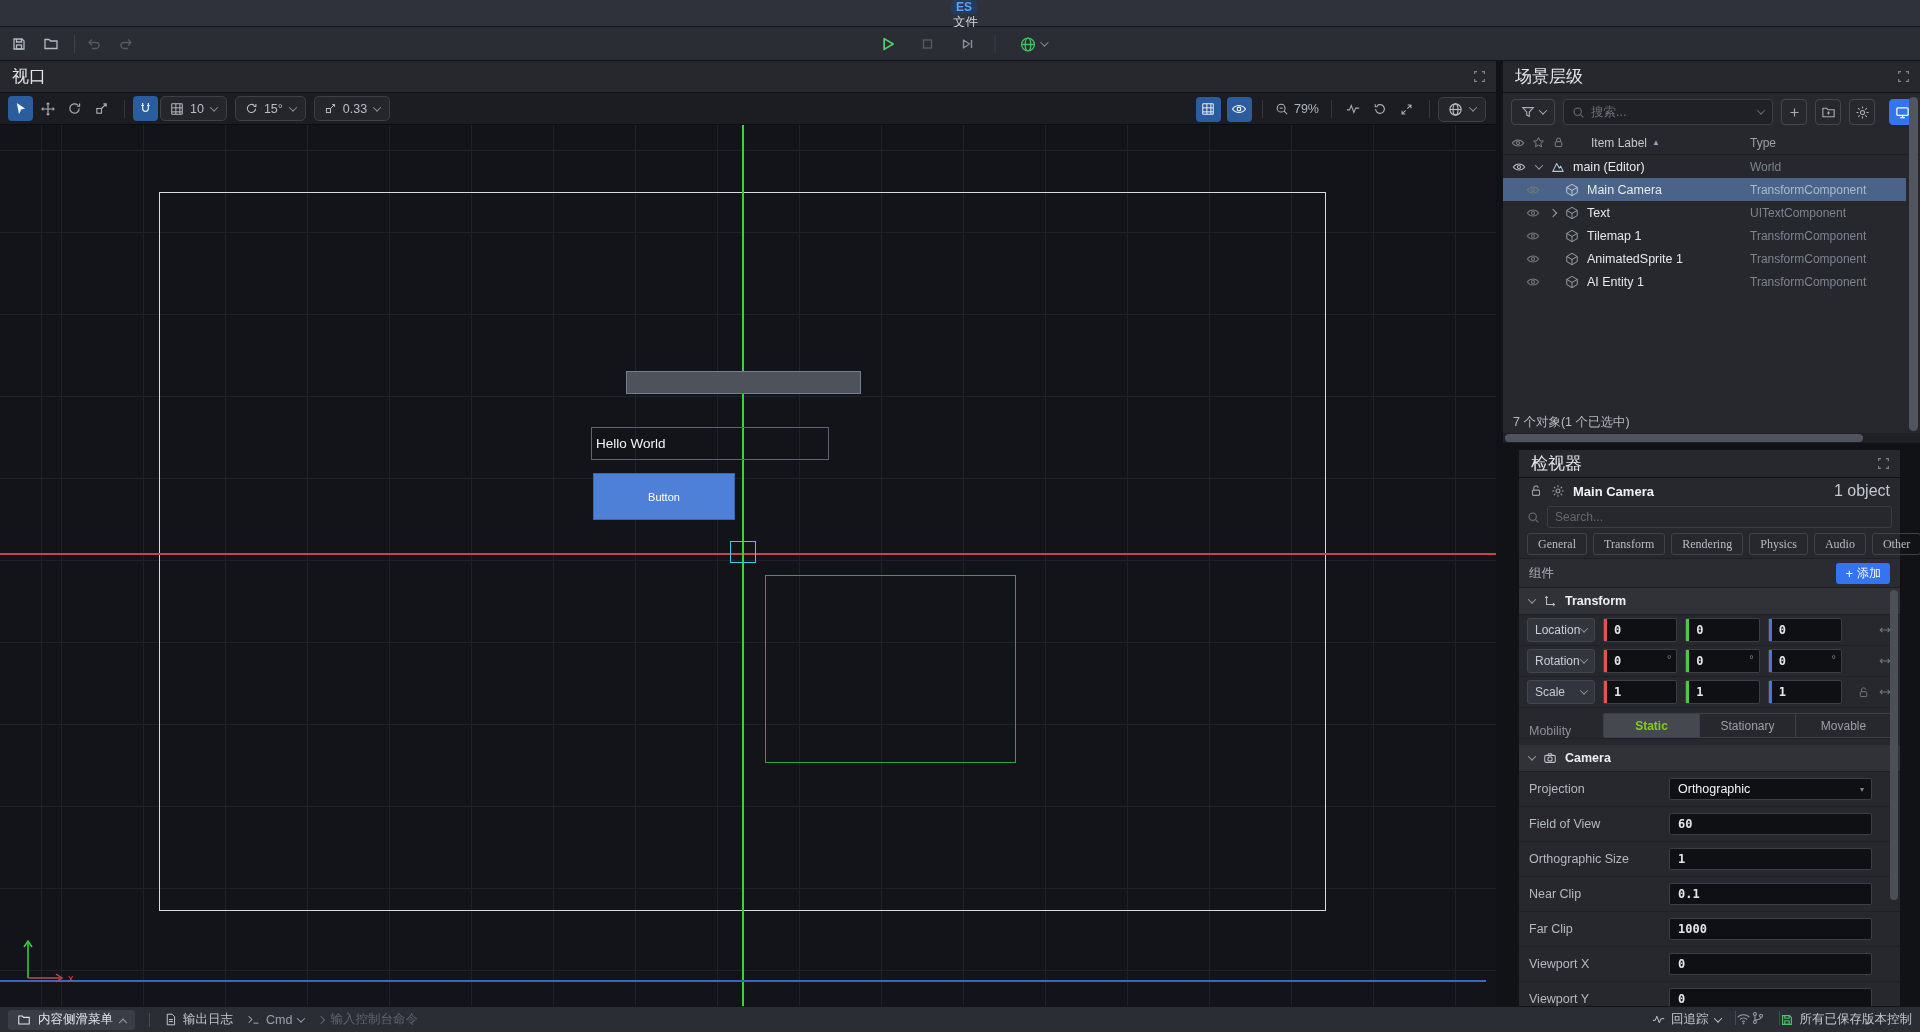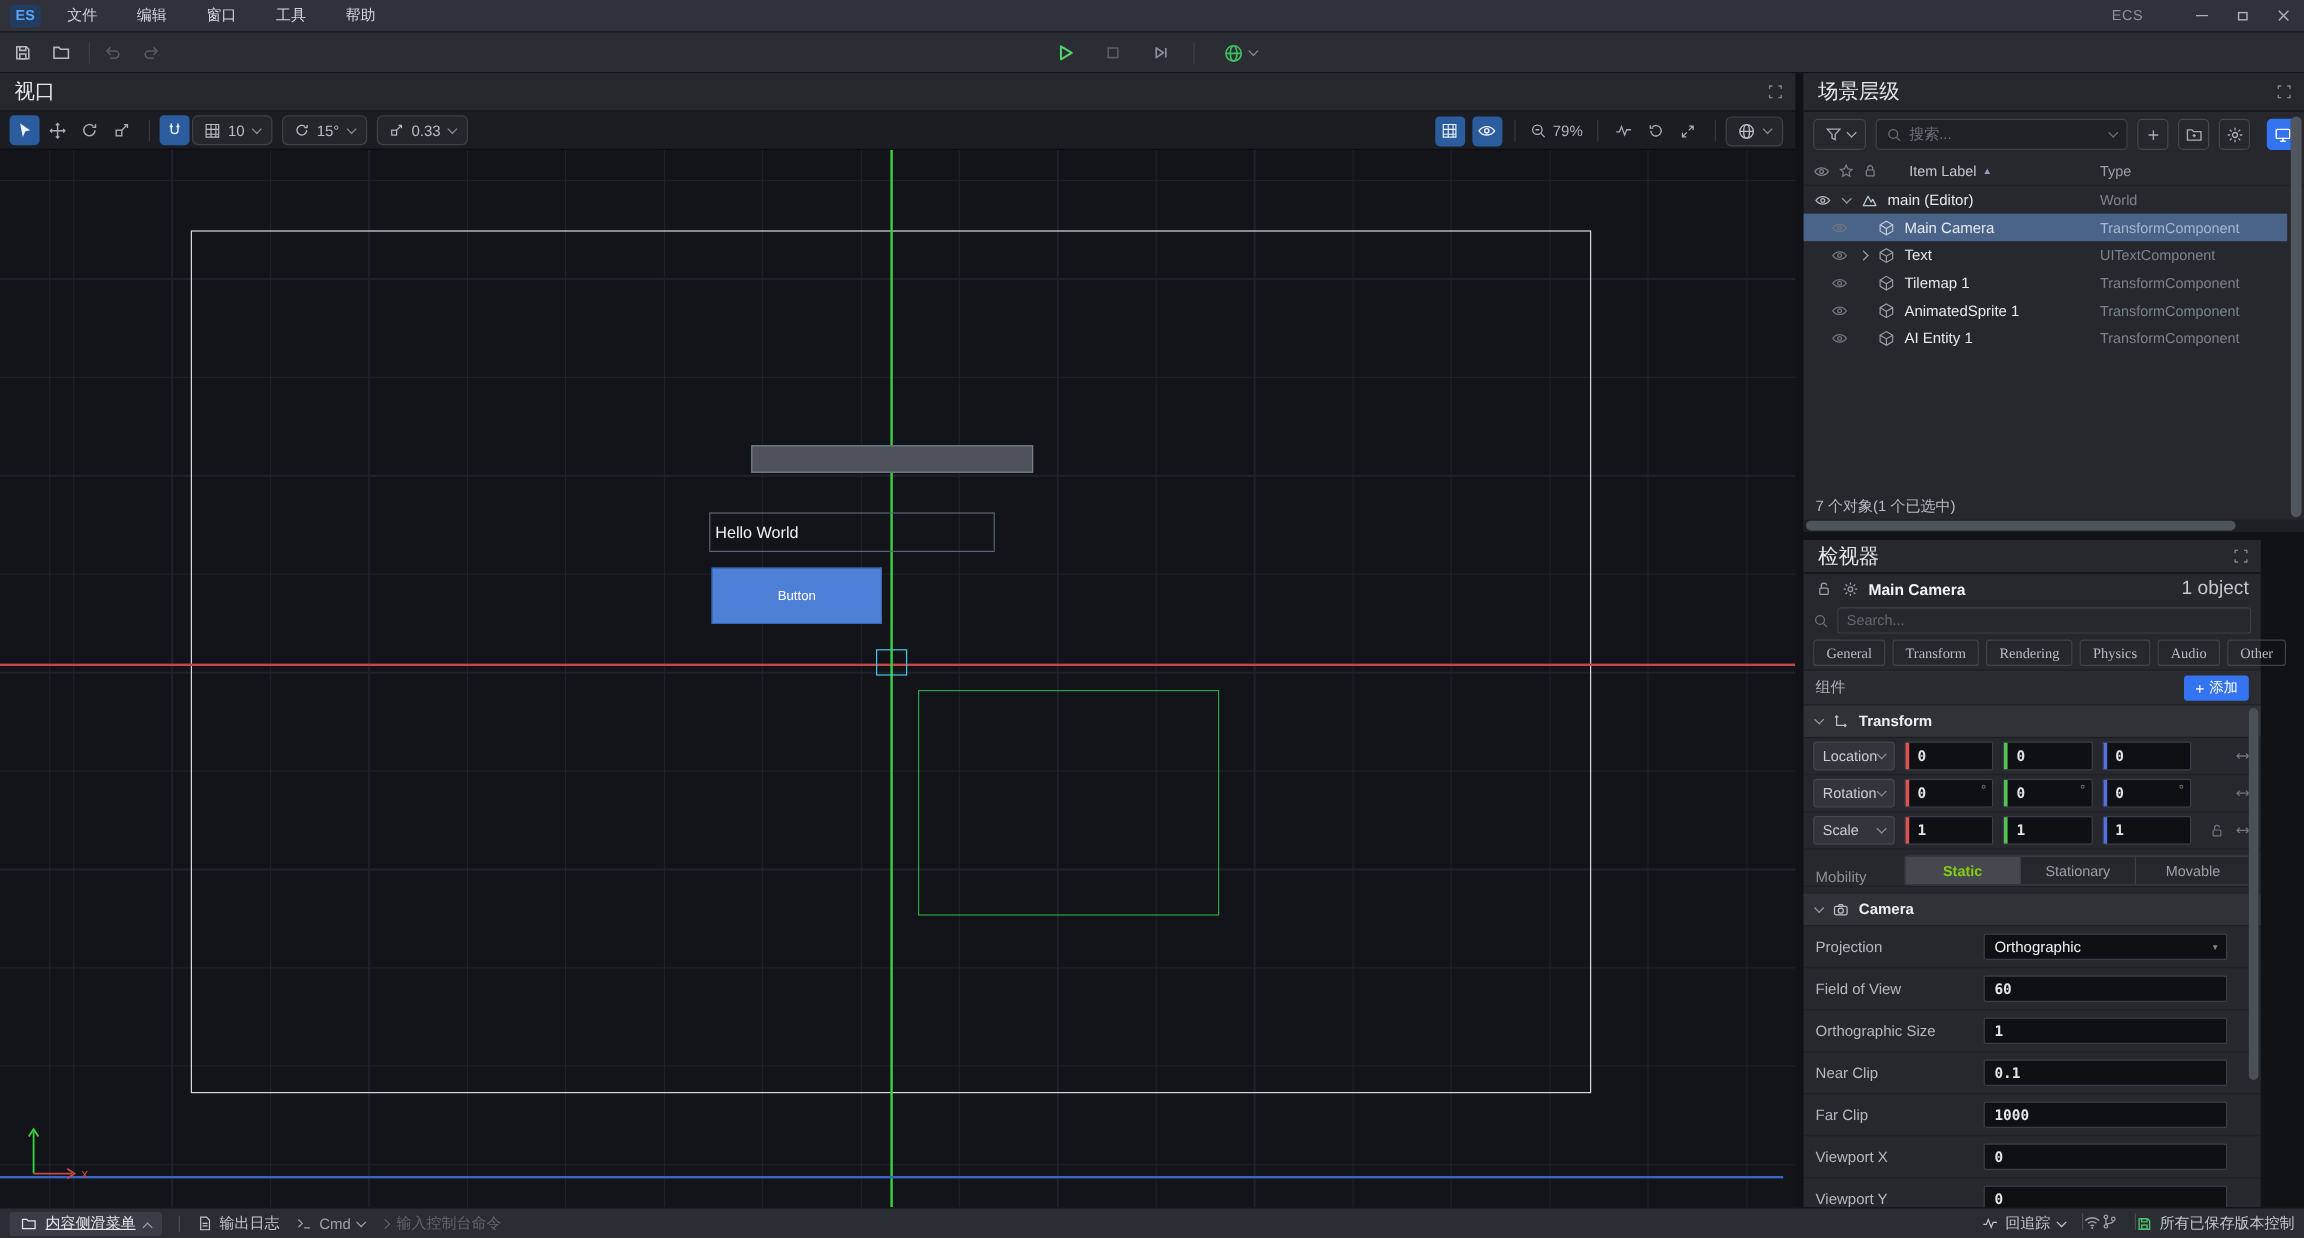--- a/index.html
+++ b/index.html
@@ -11,21 +11,21 @@
   .ico { display:inline-flex; align-items:center; justify-content:center; flex:none; }
   .ico svg { display:block; }
   .chev { width:6px; height:6px; border-right:1.4px solid currentColor; border-bottom:1.4px solid currentColor;
           transform:rotate(45deg) translate(-1px,-1px); display:inline-block; flex:none; }
   .chev.right { transform:rotate(-45deg); }
   .chev.up { transform:rotate(-135deg) translate(-2px,-2px); }
   .vsep { width:1px; background:#3d414a; flex:none; }
 
   
   .menubar { position:absolute; left:0; top:0; width:1920px; height:27px; background:#2f323a;
-             display:flex; align-items:center; border-bottom:1px solid #17181c; }
+             display:flex; align-items:center; border-bottom:1px solid #17181c;flex-direction:column; }
   .logo { margin-left:8px; width:26px; height:19px; border-radius:4px; background:#233c5e; color:#5aa2f7;
           font-weight:bold; font-size:12px; display:flex; align-items:center; justify-content:center; }
   .menu-item { padding:0 11px; margin-left:11px; height:27px; display:flex; align-items:center; color:#d2d6dc; font-size:12.5px; cursor:default; }
   .mb-spacer { flex:1; }
   .ecs-label { color:#8e949c; font-size:12px; margin-right:32px; letter-spacing:.5px; }
   .win-btn { width:34px; height:27px; display:flex; align-items:center; justify-content:center; color:#aab0b8; }
 
   
   .toolbar { position:absolute; left:0; top:27px; width:1920px; height:34px; background:#2b2d34;
              display:flex; align-items:center; border-bottom:1px solid #121318; }
@@ -105,21 +105,21 @@
   .tree-row .t-type { position:absolute; left:247px; color:#7d848e; font-size:12px; }
   .tree-row.selected .t-type { color:#a9b8d0; }
   .tree-row.child { padding-left:22px; }
   .hier-status { position:absolute; left:0; top:349px; width:100%; padding:4px 10px; color:#b6bbc3; font-size:12.5px; }
   .hscroll { position:absolute; left:0; top:372px; width:417px; height:10px; background:#1e2025; }
   .hscroll .thumb { position:absolute; left:2px; top:1px; width:358px; height:8px; background:#50545c; border-radius:4px; }
   .vscroll-h { position:absolute; right:2px; top:36px; width:9px; height:334px; background:#2b2d33; border-radius:5px; }
   .vscroll-h .thumb { position:absolute; left:0; top:0; width:9px; height:100%; background:#51555d; border-radius:5px; }
 
   
-  .insp-panel { position:absolute; left:0; top:389px; width:381px; height:556px; background:#26282d; }
+  .insp-panel { position:absolute; left:16px; top:389px; width:381px; height:556px; background:#26282d; }
   .insp-header { height:26px; display:flex; align-items:center; gap:8px; padding:0 10px; color:#99a0a9; }
   .insp-header .name { color:#f0f2f5; font-weight:bold; font-size:13px; }
   .insp-header .count { margin-left:auto; color:#c3c8cf; font-size:16px; }
   .insp-search { height:26px; display:flex; align-items:center; gap:7px; padding:0 8px; color:#6b7178; }
   .insp-search .box { flex:1; height:22px; border:1px solid #3a3e46; border-radius:3px; display:flex; align-items:center; padding:0 7px; }
   .insp-search input { flex:1; background:transparent; border:none; outline:none; color:#c7ccd3; font-size:12px; }
   .insp-search input::placeholder { color:#62686f; }
   .tabs { height:28px; display:flex; align-items:center; gap:6px; padding:0 8px;font-family:Liberation Serif, serif; }
   .tab { height:22px; padding:0 10px; border:1px solid #3e4249; border-radius:3px; display:flex; align-items:center;
          color:#b6bcc4; font-size:12px; background:transparent; }
@@ -159,21 +159,21 @@
   .dropdown-field { width:100%; height:100%; background:#0e1014; border:1px solid #3a3e46; border-radius:2px;
                     display:flex; align-items:center; padding:0 8px; color:#f2f3f5; font-size:12.5px; position:relative; }
   .dropdown-field .caret { position:absolute; right:7px; color:#80868e; font-size:8px; }
   .vscroll-i { position:absolute; right:2px; top:140px; width:8px; height:310px; background:#2b2d33; border-radius:4px; }
   .vscroll-i .thumb { position:absolute; left:0; top:0; width:8px; height:100%; background:#4b4f56; border-radius:4px; }
 
   
   .statusbar { position:absolute; left:0; top:1006px; width:1920px; height:26px; background:#2b2d34;
                border-top:1px solid #121318; display:flex; align-items:center; font-size:12.5px; }
   .sb-chunk { margin-left:8px; height:20px; background:#3a3d45; border-radius:3px; display:flex; align-items:center;
-              gap:7px; padding:0 9px; color:#e2e5ea;text-decoration:underline; }
+              gap:7px; padding:0 9px; color:#e2e5ea; }
   .sb-item { display:flex; align-items:center; gap:6px; color:#c2c7ce; margin-left:14px; }
   .sb-item.dim { color:#5f656d; }
   .statusbar .vsep { height:14px; margin-left:14px; background:#474b54; }
   .sb-right { margin-left:auto; display:flex; align-items:flex-start; padding-right:8px; }
   .sb-right .sb-item { margin-left:0; }
   .sb-right > * { margin-left:14px; }
 </style>
 </head>
 <body>
 

